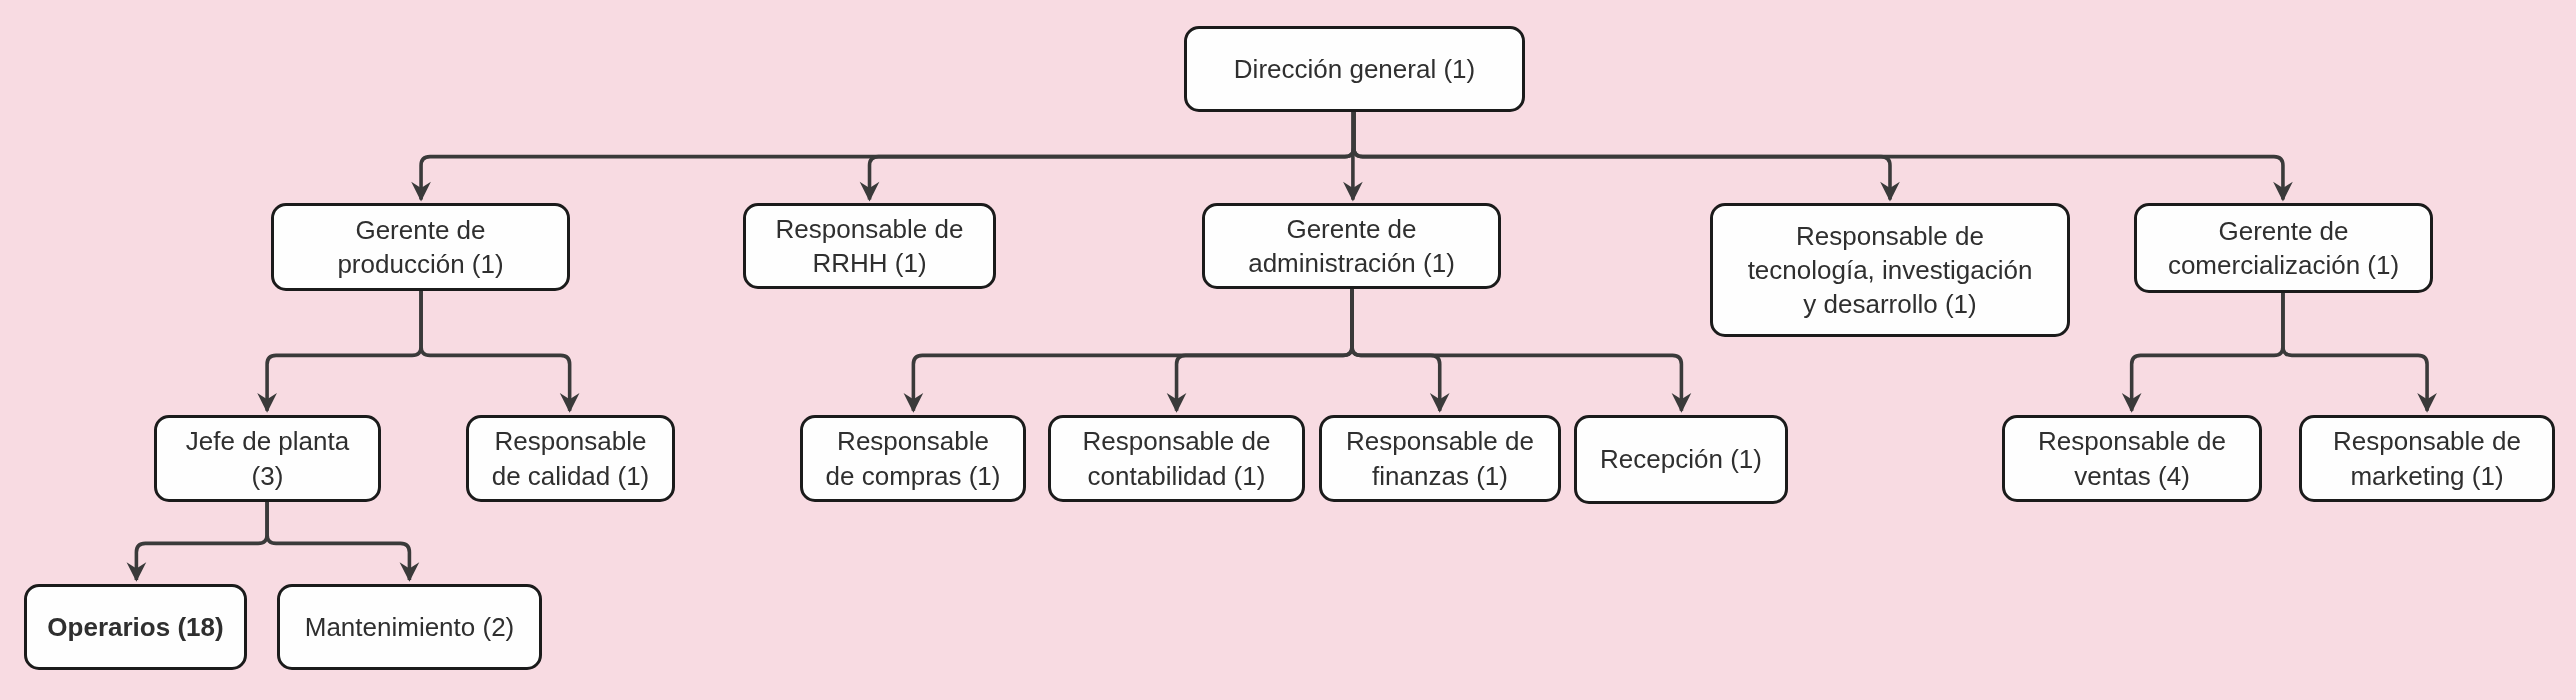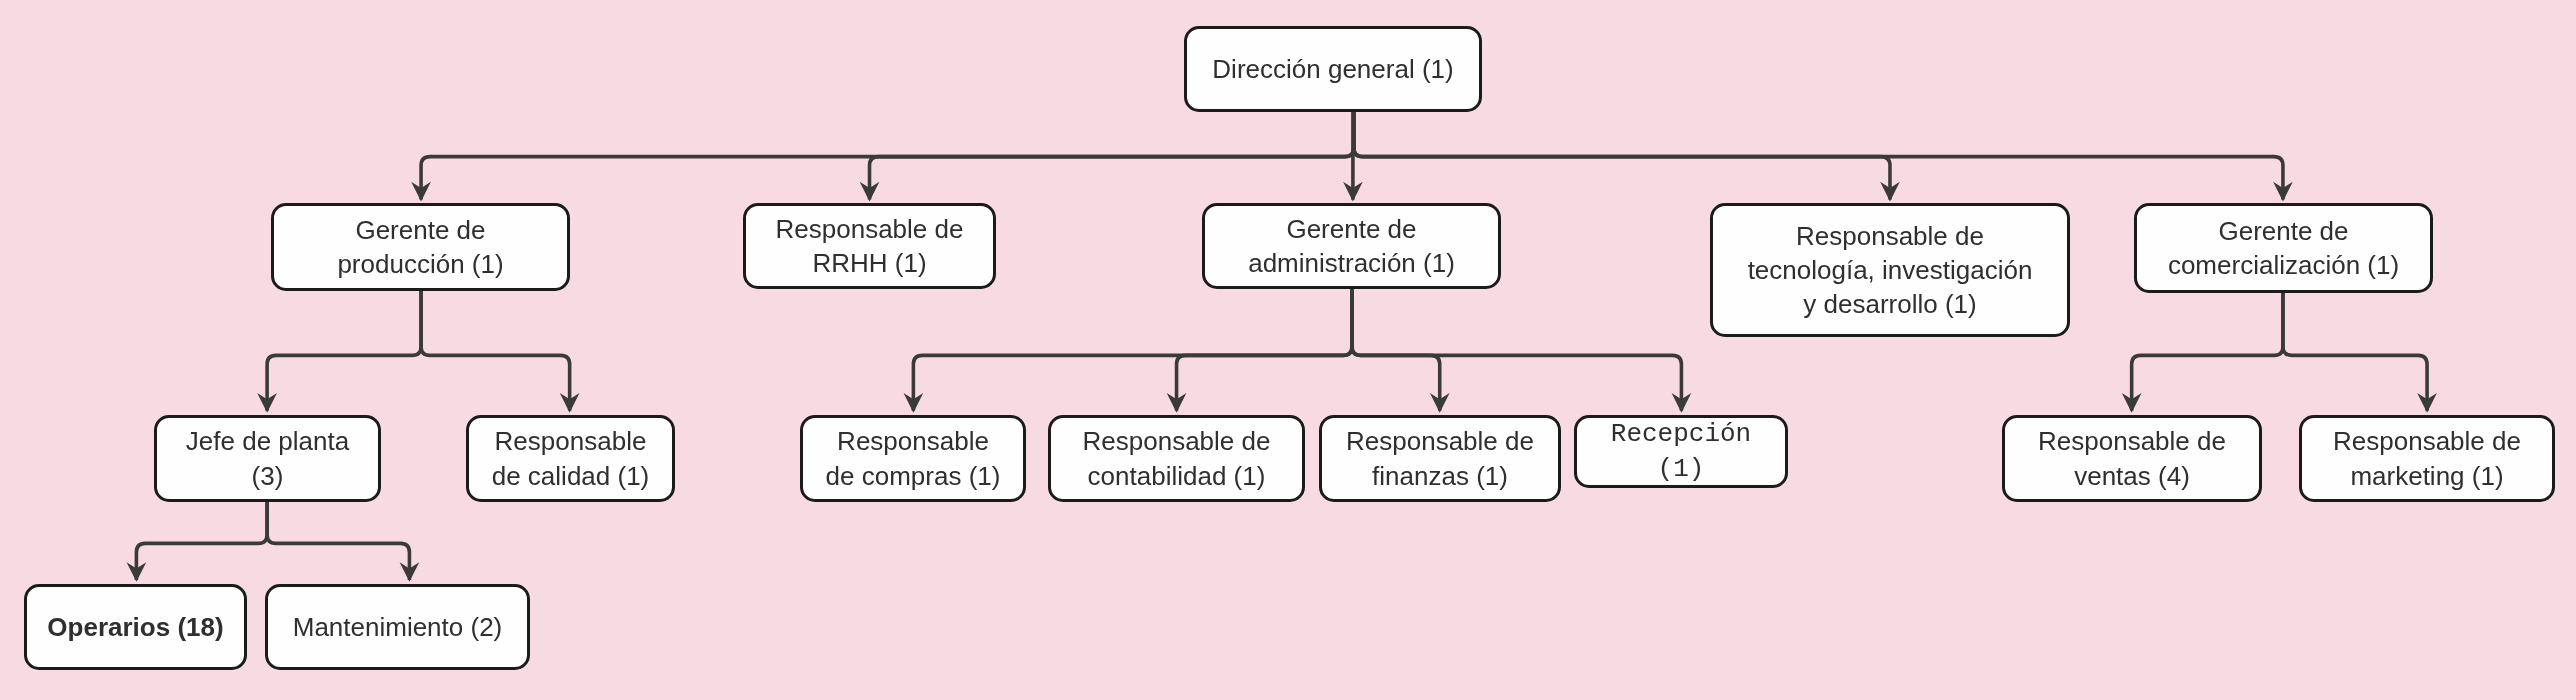--- a/index.html
+++ b/index.html
@@ -68,21 +68,21 @@
     <path class="edge" d="M1510,323 V387 Q1510,397 1500,397 H1030 Q1020,397 1020,407 V459" marker-end="url(#arrowhead)"></path>
     <path class="edge" d="M1510,323 V387 Q1510,397 1500,397 H1324 Q1314,397 1314,407 V459" marker-end="url(#arrowhead)"></path>
     <path class="edge" d="M1510,323 V387 Q1510,397 1520,397 H1598 Q1608,397 1608,407 V459" marker-end="url(#arrowhead)"></path>
     <path class="edge" d="M1510,323 V387 Q1510,397 1520,397 H1868 Q1878,397 1878,407 V459" marker-end="url(#arrowhead)"></path>
     <path class="edge" d="M2550,325 V387 Q2550,397 2540,397 H2391 Q2381,397 2381,407 V459" marker-end="url(#arrowhead)"></path>
     <path class="edge" d="M2550,325 V387 Q2550,397 2560,397 H2701 Q2711,397 2711,407 V459" marker-end="url(#arrowhead)"></path>
     <path class="edge" d="M298,560 V597 Q298,607 288,607 H162 Q152,607 152,617 V648" marker-end="url(#arrowhead)"></path>
     <path class="edge" d="M298,560 V597 Q298,607 308,607 H447 Q457,607 457,617 V648" marker-end="url(#arrowhead)"></path>
   </svg>
 
-  <div class="node" style="left:1184px; top:26px;  width:298px; height:86px;">Dirección general (1)</div>
+  <div class="node" style="left:1184px; top:26px;  width:341px; height:86px;">Dirección general (1)</div>
 
   <div class="node" style="left:271px;  top:203px; width:299px; height:88px;">Gerente de
 producción (1)</div>
   <div class="node" style="left:743px;  top:203px; width:253px; height:86px;">Responsable de
 RRHH (1)</div>
   <div class="node" style="left:1202px; top:203px; width:299px; height:86px;">Gerente de
 administración (1)</div>
   <div class="node" style="left:1710px; top:203px; width:360px; height:134px;">Responsable de
 tecnología, investigación
 y desarrollo (1)</div>
@@ -92,23 +92,23 @@
   <div class="node" style="left:154px;  top:415px; width:227px; height:87px;">Jefe de planta
 (3)</div>
   <div class="node" style="left:466px;  top:415px; width:209px; height:87px;">Responsable
 de calidad (1)</div>
   <div class="node" style="left:800px;  top:415px; width:226px; height:87px;">Responsable
 de compras (1)</div>
   <div class="node" style="left:1048px; top:415px; width:257px; height:87px;">Responsable de
 contabilidad (1)</div>
   <div class="node" style="left:1319px; top:415px; width:242px; height:87px;">Responsable de
 finanzas (1)</div>
-  <div class="node" style="left:1574px; top:415px; width:214px; height:73px;font-family:Liberation Mono, monospace;">Recepción (1)</div>
+  <div class="node" style="left:1574px; top:415px; width:214px; height:89px;">Recepción (1)</div>
   <div class="node" style="left:2002px; top:415px; width:260px; height:87px;">Responsable de
 ventas (4)</div>
   <div class="node" style="left:2299px; top:415px; width:256px; height:87px;">Responsable de
 marketing (1)</div>
 
   <div class="node" style="left:24px;   top:584px; width:223px; height:86px;font-weight:bold;">Operarios (18)</div>
-  <div class="node" style="left:265px;  top:584px; width:265px; height:86px;">Mantenimiento (2)</div>
+  <div class="node" style="left:277px;  top:584px; width:265px; height:86px;">Mantenimiento (2)</div>
 
 </div>
 
 
 </body></html>

